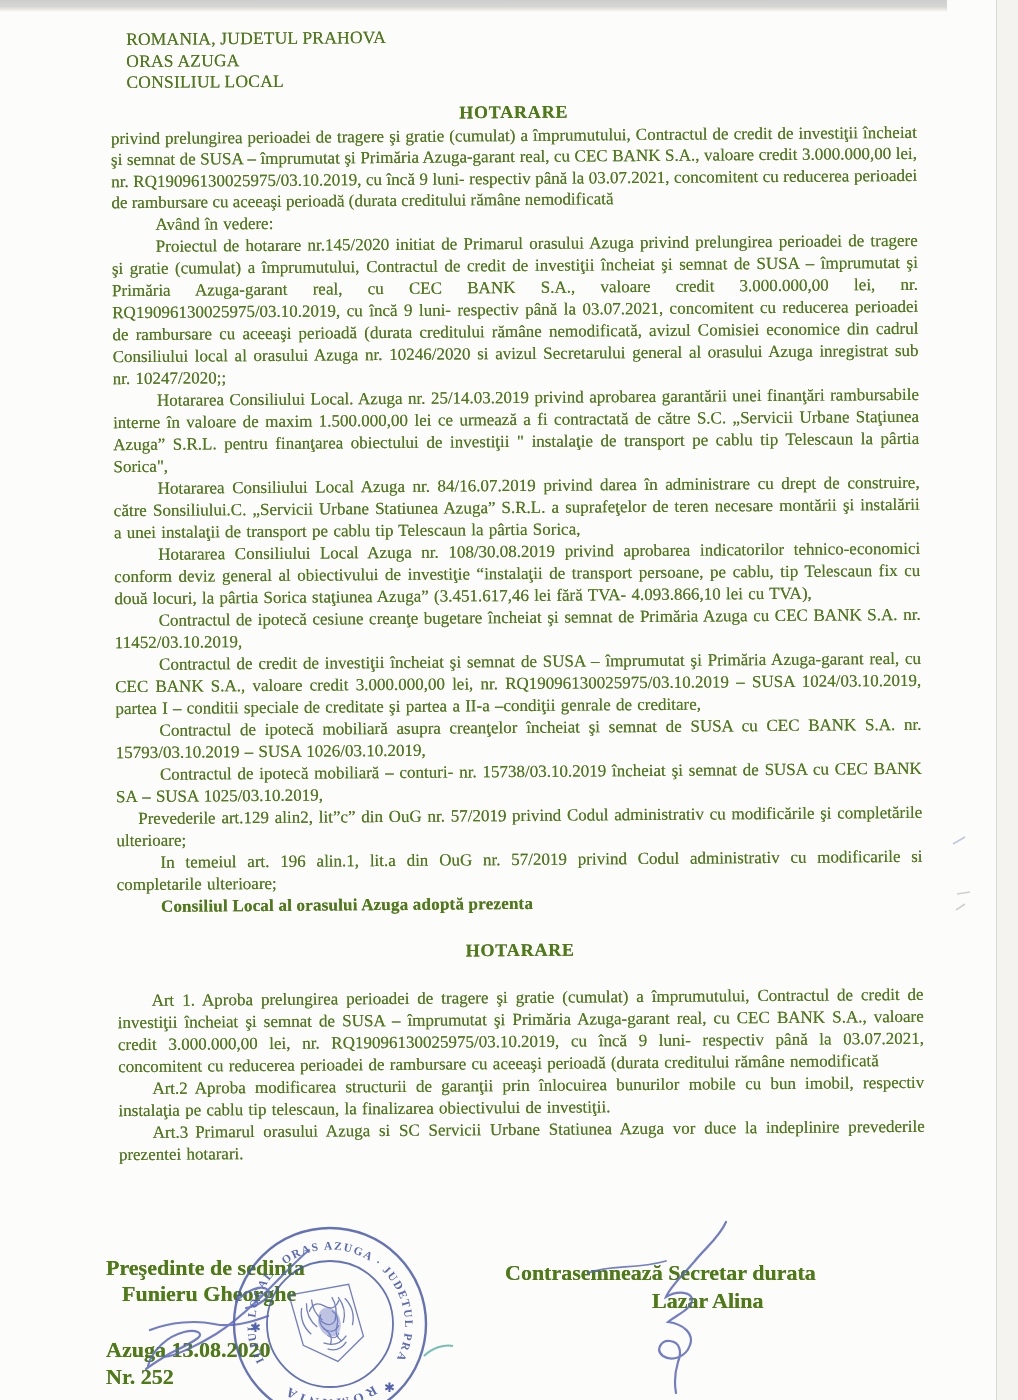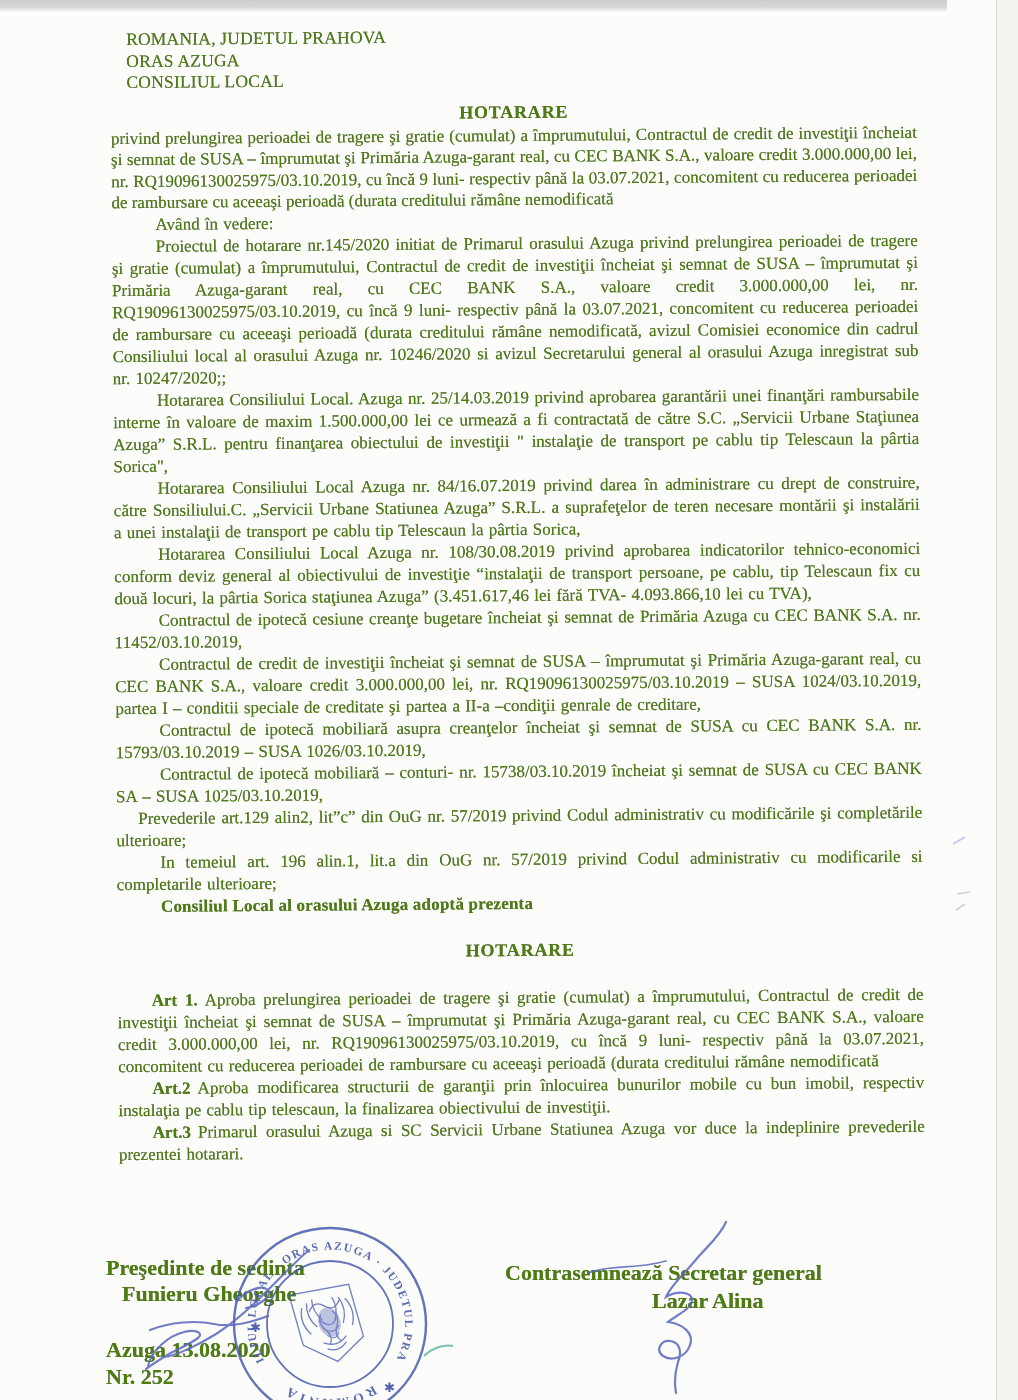--- a/index.html
+++ b/index.html
@@ -40,21 +40,21 @@
   .intro{ text-align:justify;line-height:21.5px;}
   .having-regard{margin-top:46px;text-indent:44px;}
   p.recital{margin:0;text-align:justify;text-indent:44px;word-spacing:1px;}
   p.recital.indent-sm{text-indent:22px;}
   p.adoption{margin:0;text-indent:44px;font-weight:bold;letter-spacing:.2px;}
   .decision-title{
     text-align:center;font-weight:bold;font-size:18px;letter-spacing:.8px;
     margin:24px 0 26px 0;
   }
   p.article{margin:0;text-align:justify;text-indent:34px;word-spacing:1px;}
-  p.article .lead{font-weight:bold;margin-right:7px;margin-top:20px;}
+  p.article .lead{font-weight:normal;margin-right:7px;margin-top:20px;}
   
   .footer-item{position:absolute;z-index:2;font-weight:bold;font-size:22px;white-space:nowrap;text-shadow:0 0 0.5px rgba(20,20,25,.55);}
   .f-left-role {left:106px;top:1255px;}
   .f-left-name {left:122px;top:1281px;text-align:right;}
   .f-right-role{left:505px;top:1260px;}
   .f-right-name{left:652px;top:1288px;}
   .f-date      {left:106px;top:1337px;}
   .f-number    {left:106px;top:1364px;}
   
   .stamp-svg{position:absolute;left:226px;top:1220px;z-index:4;opacity:.92;}
@@ -103,21 +103,21 @@
     <p class="article">
       <span class="lead">Art.2</span><span>Aproba modificarea structurii de garanţii prin înlocuirea bunurilor mobile cu bun imobil, respectiv instalaţia pe cablu tip telescaun, la finalizarea obiectivului de investiţii.</span>
     </p>
     <p class="article">
       <span class="lead">Art.3</span><span>Primarul orasului Azuga si SC Servicii Urbane Statiunea Azuga vor duce la indeplinire prevederile prezentei hotarari.</span>
     </p>
   </div>
 
   <div class="footer-item f-left-role">Preşedinte de sedinta</div>
   <div class="footer-item f-left-name">Funieru Gheorghe</div>
-  <div class="footer-item f-right-role">Contrasemnează  Secretar general</div>
+  <div class="footer-item f-right-role">Contrasemnează  Secretar durata</div>
   <div class="footer-item f-right-name">Lazar Alina</div>
   <div class="footer-item f-date">Azuga 13.08.2020</div>
   <div class="footer-item f-number">Nr. 252</div>
 
   <svg class="stamp-svg" width="208" height="208" viewBox="0 0 208 208">
     <g stroke="#4556aa" fill="none" opacity="0.9">
       <circle cx="104" cy="104" r="96" stroke-width="2.4"></circle>
       <circle cx="104" cy="104" r="63" stroke-width="1.8"></circle>
     </g>
     <defs>

